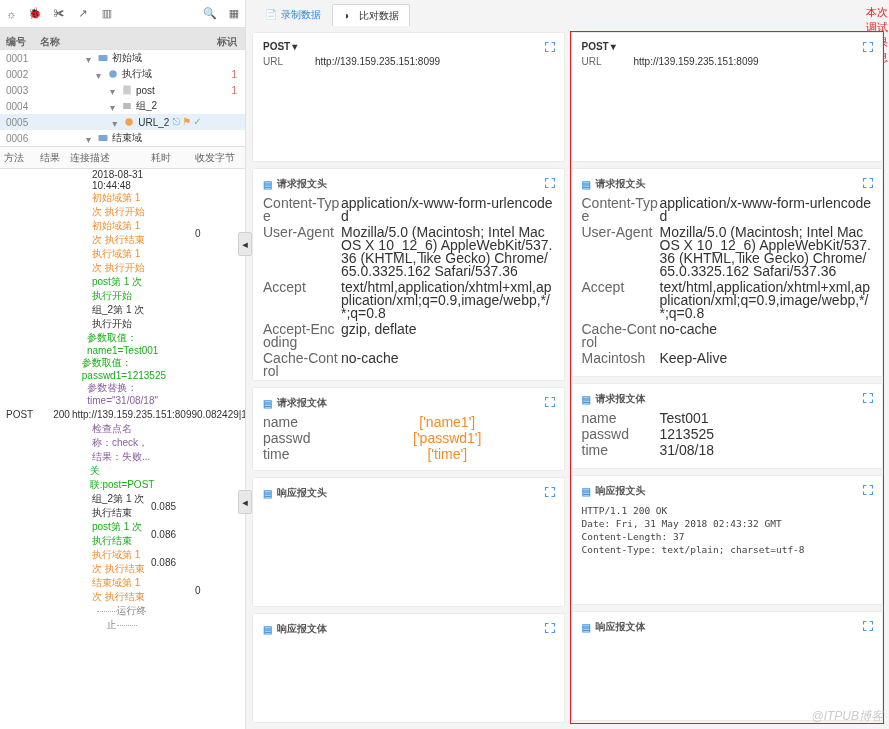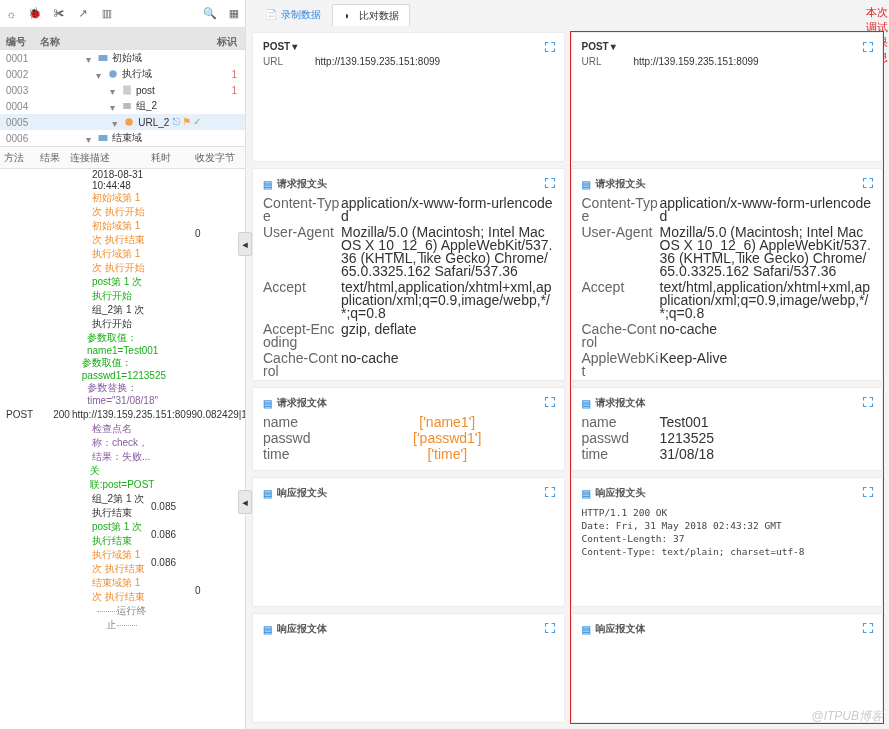--- a/index.html
+++ b/index.html
@@ -439,21 +439,21 @@
             </div>
             <div class="kv">
               <div class="k">Accept</div>
               <div class="v">text/html,application/xhtml+xml,application/xml;q=0.9,image/webp,*/*;q=0.8</div>
             </div>
             <div class="kv">
               <div class="k">Cache-Control</div>
               <div class="v">no-cache</div>
             </div>
             <div class="kv">
-              <div class="k">AppleWebKit</div>
+              <div class="k">Macintosh</div>
               <div class="v">Keep-Alive</div>
             </div>
           </div>
           <div class="card h-body">
             <span class="expand-icon"><svg viewBox="0 0 16 16" fill="none" stroke="#4a9be0" stroke-width="1.5">
                 <path d="M2 6V2h4M14 10v4h-4M2 10v4h4M14 6V2h-4"></path>
               </svg></span>
             <div class="card-title">
               <span class="ct-icon">▤</span>
               <span>请求报文体</span>

